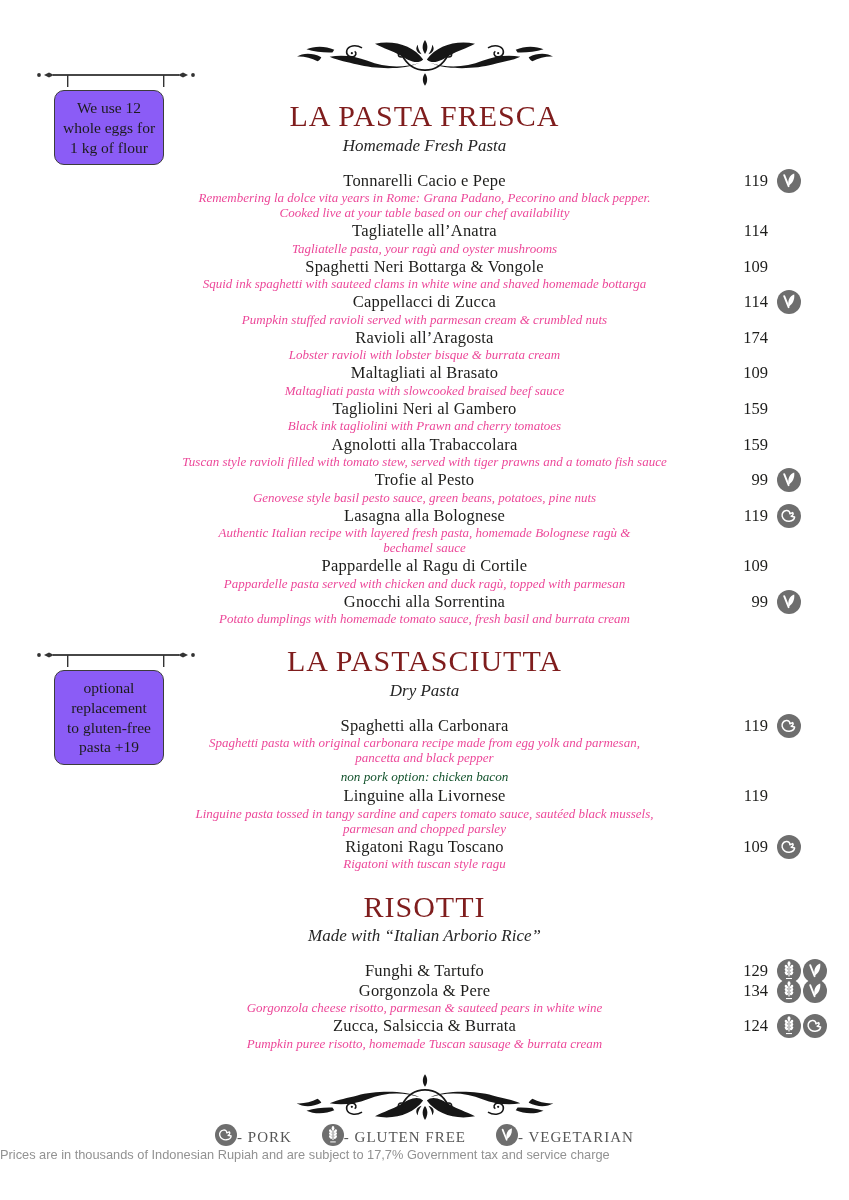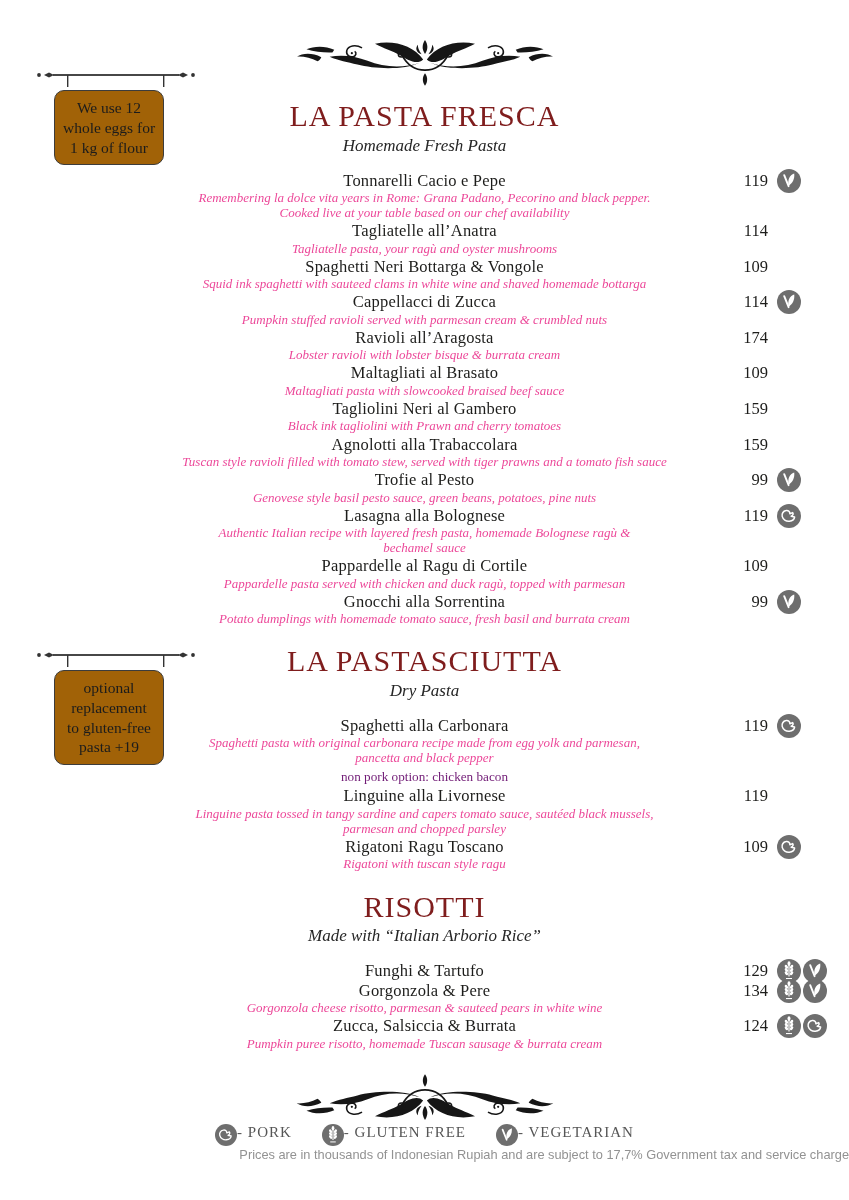--- a/index.html
+++ b/index.html
@@ -12,46 +12,46 @@
   
   .ornament-top { position:absolute; top:40px; left:50%; transform:translateX(-50%); }
   .ornament-bottom { position:absolute; top:1066px; left:50%; transform:translateX(-50%) scaleY(-1); }
   
   .sign { position:absolute; width:160px; text-align:center; }
   .sign-1 { left:36px; top:70px; }
   .sign-2 { left:36px; top:650px; }
   .sign-box {
     margin:-2px 32px 0 18px; border:1.4px solid #3c3c3c; border-radius:10px;
     padding:7px 3px; font-size:15.5px; line-height:1.28; color:#1c1c1c;
-    white-space:pre-line; background:#a16207;
+    white-space:pre-line; background:#8b5cf6;
   }
   
   .content { padding-top:99px; text-align:center; }
   .section-title { font-size:30px; line-height:1.12; letter-spacing:1px; font-weight:normal; color:#7f1d1d; }
   .section-sub { font-size:17px; font-style:italic; margin:3px 0 15px 0; color:#262626; }
   .section-2, .section-3 { margin-top:18px; }
   .item { position:relative; }
   .item-name { font-size:16.5px; line-height:1.18; letter-spacing:0.2px; color:#1d1d1b; }
   .item-desc { font-size:13px; line-height:1.16; font-style:italic; color:#ec4899;
                margin:0 auto 1px auto; max-width:620px; white-space:pre-line; }
-  .item-note { font-size:13.2px; line-height:1.2; color:#701a75; margin:3px 0 2px 0; }
+  .item-note { font-size:13.2px; line-height:1.2; font-style:italic; color:#14532d; margin:3px 0 2px 0; }
   .price-wrap { position:absolute; left:722px; top:0px; display:flex; align-items:flex-start; }
   .item-price { display:inline-block; width:46px; text-align:right; font-size:16.5px; color:#1d1d1b; }
   .tags { display:flex; gap:2px; margin-left:9px; margin-top:-2px; }
   .tag-icon { width:24px; height:24px; border-radius:50%; background:#6e6e6e;
               display:inline-flex; align-items:center; justify-content:center; flex:0 0 auto; }
   .tag-icon svg { width:24px; height:24px; display:block; }
   
   .legend { position:absolute; top:1124px; left:0; width:100%;
             display:flex; justify-content:center; align-items:center; gap:30px; }
-  .legend-item { display:flex; align-items:flex-start; }
+  .legend-item { display:flex; align-items:flex-end; }
   .legend-item .tag-icon { width:22px; height:22px; }
   .legend-item .tag-icon svg { width:22px; height:22px; }
   .legend-label { font-size:15px; letter-spacing:1px; color:#565656; }
-  .footer-note { position:absolute; top:1147px; left:0; width:100%; text-align:right;
+  .footer-note { position:absolute; top:1147px; left:0; width:100%; text-align:left;
                  font-family:"Liberation Sans", sans-serif; font-size:12.8px; color:#929292; }
 </style>
 </head>
 <body>
 
 <svg width="0" height="0" style="position:absolute" aria-hidden="true">
   <defs>
     <g id="i-veg" fill="#fff">
       <path d="M7.2 6.2 L11.6 17.2" stroke="#fff" stroke-width="1.9" fill="none" stroke-linecap="round"></path>
       <path d="M17.2 4.6 C12.4 6.4 10.6 10.6 11.4 16.9 C15.6 14.4 17.9 9.8 17.2 4.6 Z"></path>

